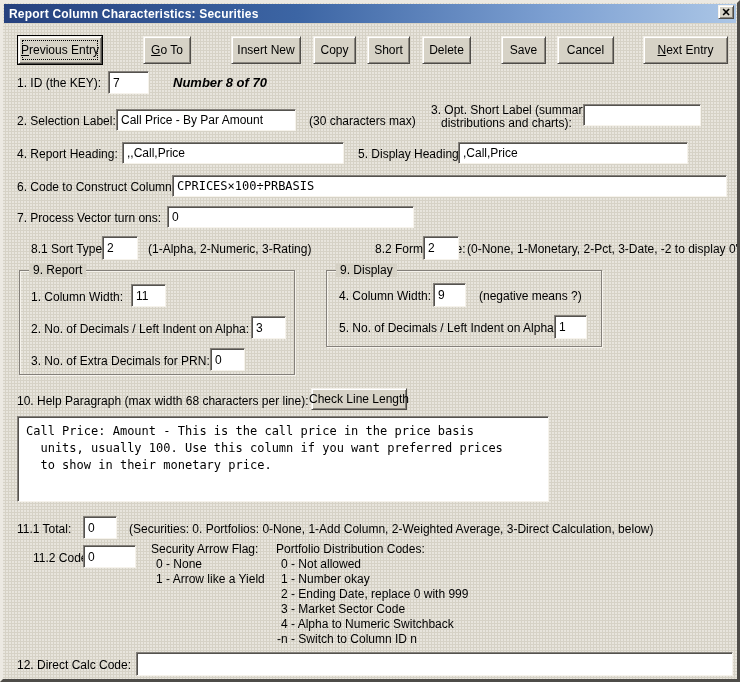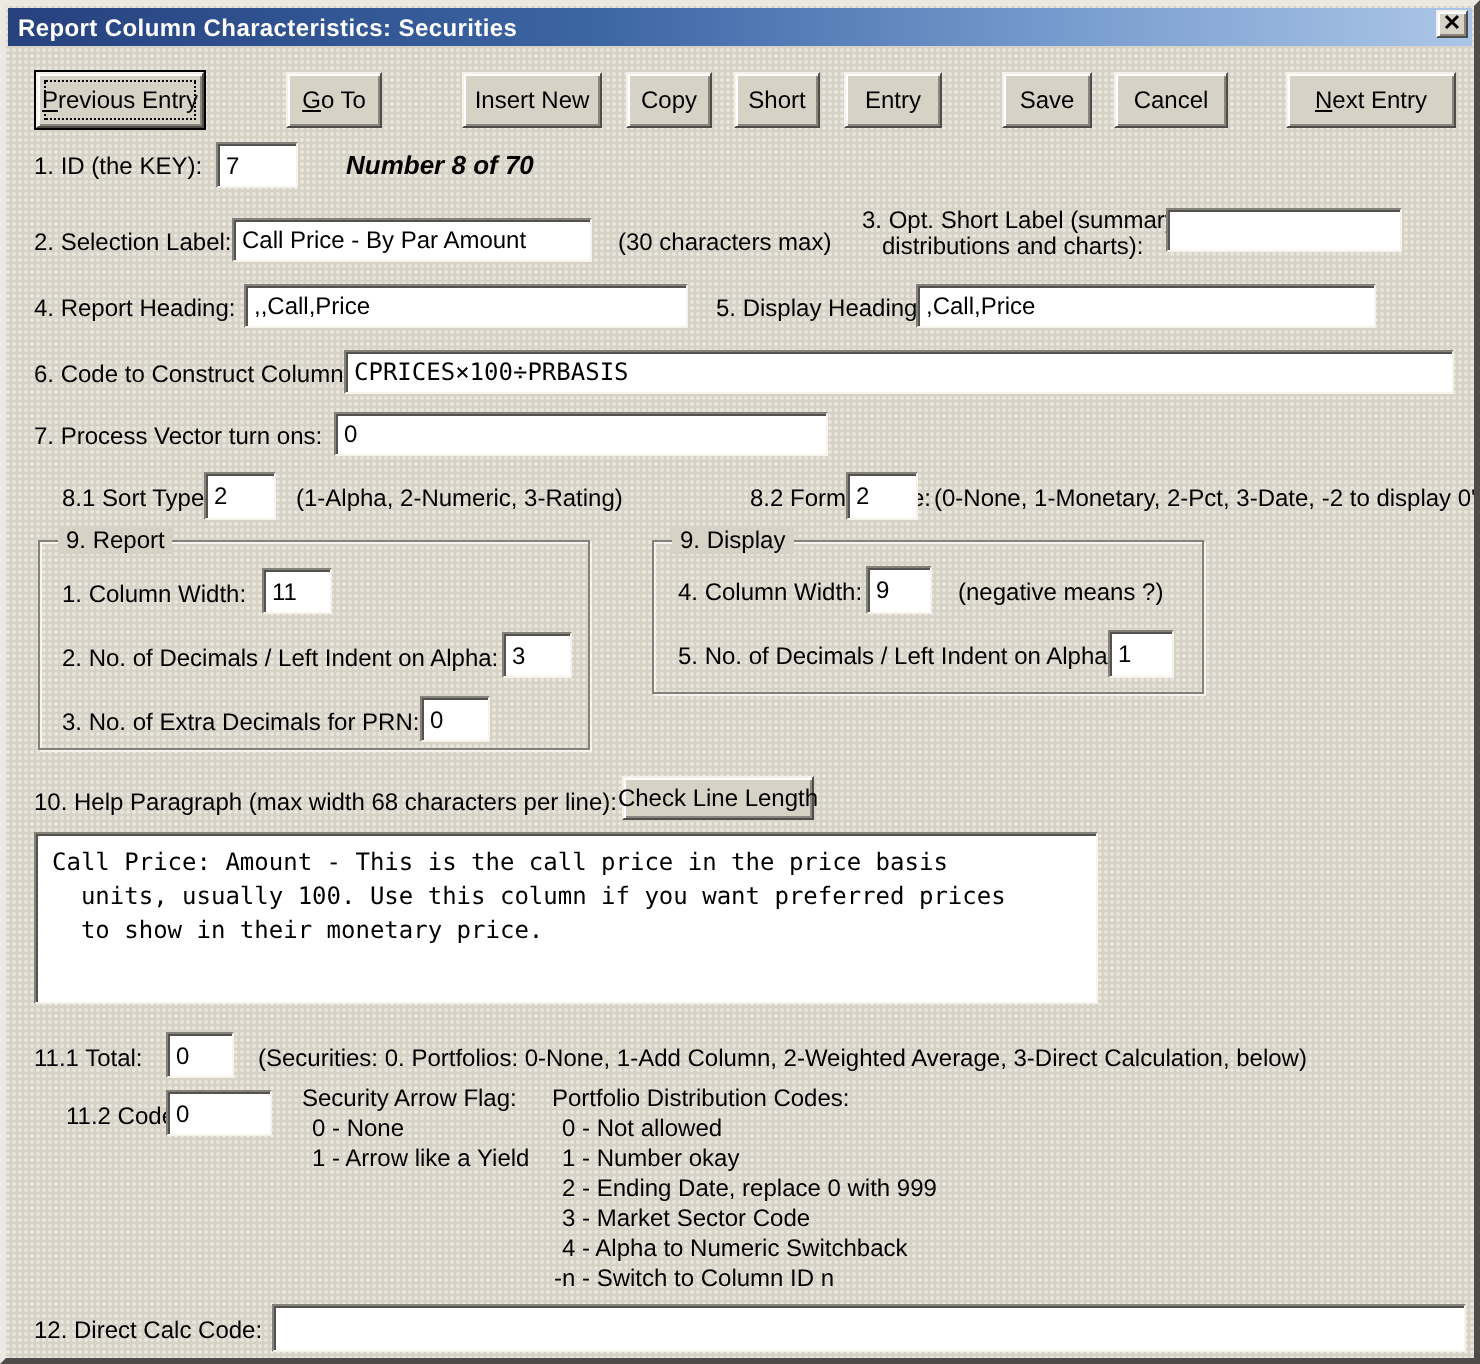--- a/index.html
+++ b/index.html
@@ -90,21 +90,21 @@
   <button class="btn" style="left:228px; top:33px; width:70px; height:28px;">
     <span><span class="u"></span><span>Insert New</span></span>
   </button>
   <button class="btn" style="left:310px; top:33px; width:43px; height:28px;">
     <span><span class="u"></span><span>Copy</span></span>
   </button>
   <button class="btn" style="left:364px; top:33px; width:43px; height:28px;">
     <span><span class="u"></span><span>Short</span></span>
   </button>
   <button class="btn" style="left:419px; top:33px; width:49px; height:28px;">
-    <span><span class="u"></span><span>Entry</span></span>
+    <span><span class="u"></span><span>Delete</span></span>
   </button>
   <button class="btn" style="left:498px; top:33px; width:45px; height:28px;">
     <span><span class="u"></span><span>Save</span></span>
   </button>
   <button class="btn" style="left:554px; top:33px; width:57px; height:28px;">
     <span><span class="u"></span><span>Cancel</span></span>
   </button>
   <button class="btn" style="left:640px; top:33px; width:85px; height:28px;">
     <span><span class="u">N</span><span>ext Entry</span></span>
   </button>

